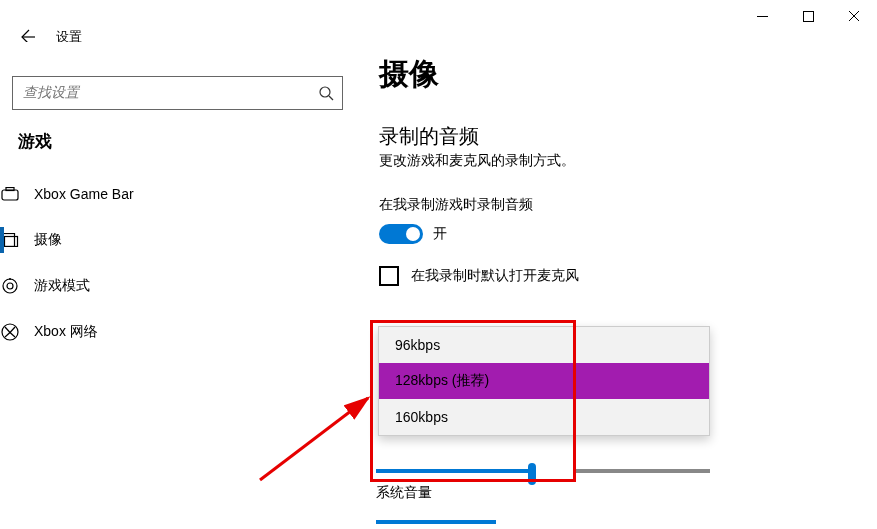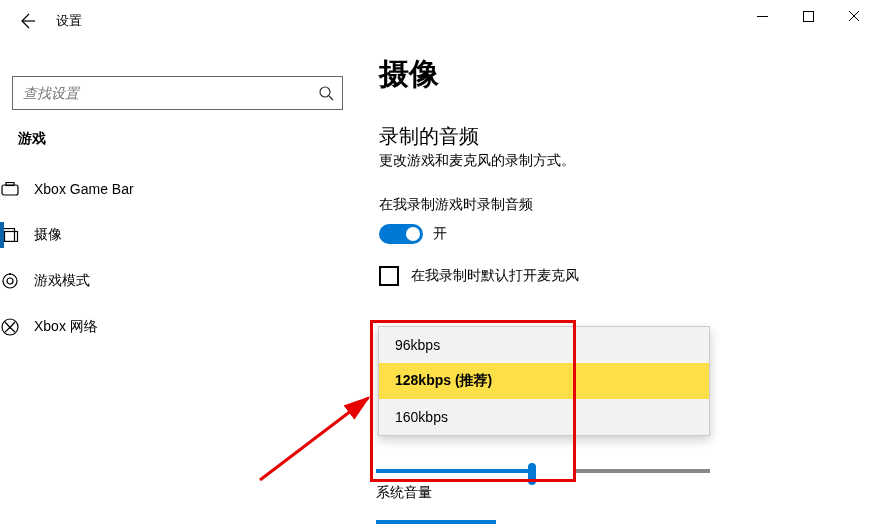--- a/index.html
+++ b/index.html
@@ -5,34 +5,34 @@
   * { box-sizing: border-box; font-family: "Microsoft YaHei", "Segoe UI", sans-serif; }
   html, body { margin:0; padding:0; width:877px; height:529px; overflow:hidden; background:#fff; color:#000; }
   .window { position:relative; width:877px; height:529px; background:#fff; }
 
   
   .caption { position:absolute; top:0; right:0; display:flex; }
   .cap-btn { width:46px; height:32px; display:flex; align-items:center; justify-content:center; }
   .cap-btn svg { stroke:#000; }
 
   
-  .topbar { position:absolute; top:0; left:0; height:42px; display:flex; align-items:center; }
+  .topbar { position:absolute; top:16px; left:0; height:42px; display:flex; align-items:center; }
   .back { width:40px; height:40px; display:flex; align-items:center; justify-content:center; margin-left:6px;}
   .app-title { font-size:13px; margin-left:10px; }
 
   
   .sidebar { position:absolute; left:0; top:42px; width:355px; bottom:0; background:#fff; padding-top:20px; }
   .home-row { display:flex; align-items:center; height:36px; padding-left:18px; font-size:14px; }
   .home-row .icon { width:20px; display:flex; justify-content:center; margin-right:14px; }
 
   .searchbox { margin:14px 12px 20px 12px; height:34px; border:1px solid #666; display:flex; align-items:center; position:relative; }
-  .searchbox input { border:none; outline:none; flex:1; padding:0 10px; font-size:14px; font-style:italic; color:#8b5cf6; background:transparent; }
+  .searchbox input { border:none; outline:none; flex:1; padding:0 10px; font-size:14px; font-style:italic; color:#8b5cf6; background:transparent;font-family:Liberation Serif, serif; }
   .searchbox .sicon { width:32px; display:flex; align-items:center; justify-content:center; }
 
-  .section-hdr { font-size:14px; font-weight:600; padding:0 18px; margin-bottom:18px; }
+  .section-hdr { font-size:17px; font-weight:600; padding:0 18px; margin-bottom:18px; }
 
   .nav { list-style:none; margin:0; padding:0; }
   .nav li { display:flex; align-items:center; height:46px; font-size:14px; position:relative; }
   .nav li .icon { width:20px; display:flex; justify-content:center; margin-right:14px; }
   .nav li.active::before { content:""; position:absolute; left:0; top:10px; bottom:10px; width:4px; background:#0a64ad; }
 
   
   .content { position:absolute; left:375px; right:0; top:42px; bottom:0; padding-top:12px; }
   .page-title { font-size:30px; font-weight:600; margin:0 0 28px 4px; }
   .sub-title { font-size:20px; margin:0 0 2px 4px; }
@@ -44,21 +44,21 @@
   .toggle .knob { position:absolute; right:3px; top:3px; width:14px; height:14px; border-radius:50%; background:#fff; }
   .toggle-text { font-size:14px; }
 
   .check-row { display:flex; align-items:center; margin:0 0 16px 4px; }
   .checkbox { width:20px; height:20px; border:2px solid #000; margin-right:12px; }
   .check-text { font-size:14px; }
 
   
   .dropdown { position:absolute; left:378px; top:326px; width:332px; background:#f2f2f2; border:1px solid #ccc; box-shadow:0 4px 10px rgba(0,0,0,0.2); z-index:5; }
   .dropdown .opt { height:36px; display:flex; align-items:center; padding-left:16px; font-size:14px; }
-  .dropdown .opt.sel { background:#fde047;font-weight:bold; }
+  .dropdown .opt.sel { background:#a21caf; }
 
   
   .slider-frag-left { position:absolute; left:376px; top:469px; width:158px; height:4px; background:#0078d4; z-index:2; }
   .slider-frag-right { position:absolute; left:576px; top:469px; width:134px; height:4px; background:#888; z-index:2; }
   .slider-thumb { position:absolute; left:528px; top:463px; width:8px; height:22px; background:#0078d4; border-radius:4px; z-index:6; }
 
   .below-label { position:absolute; left:376px; top:484px; font-size:14px; }
   .blue-line { position:absolute; left:376px; top:520px; width:120px; height:4px; background:#0078d4; }
 
   

